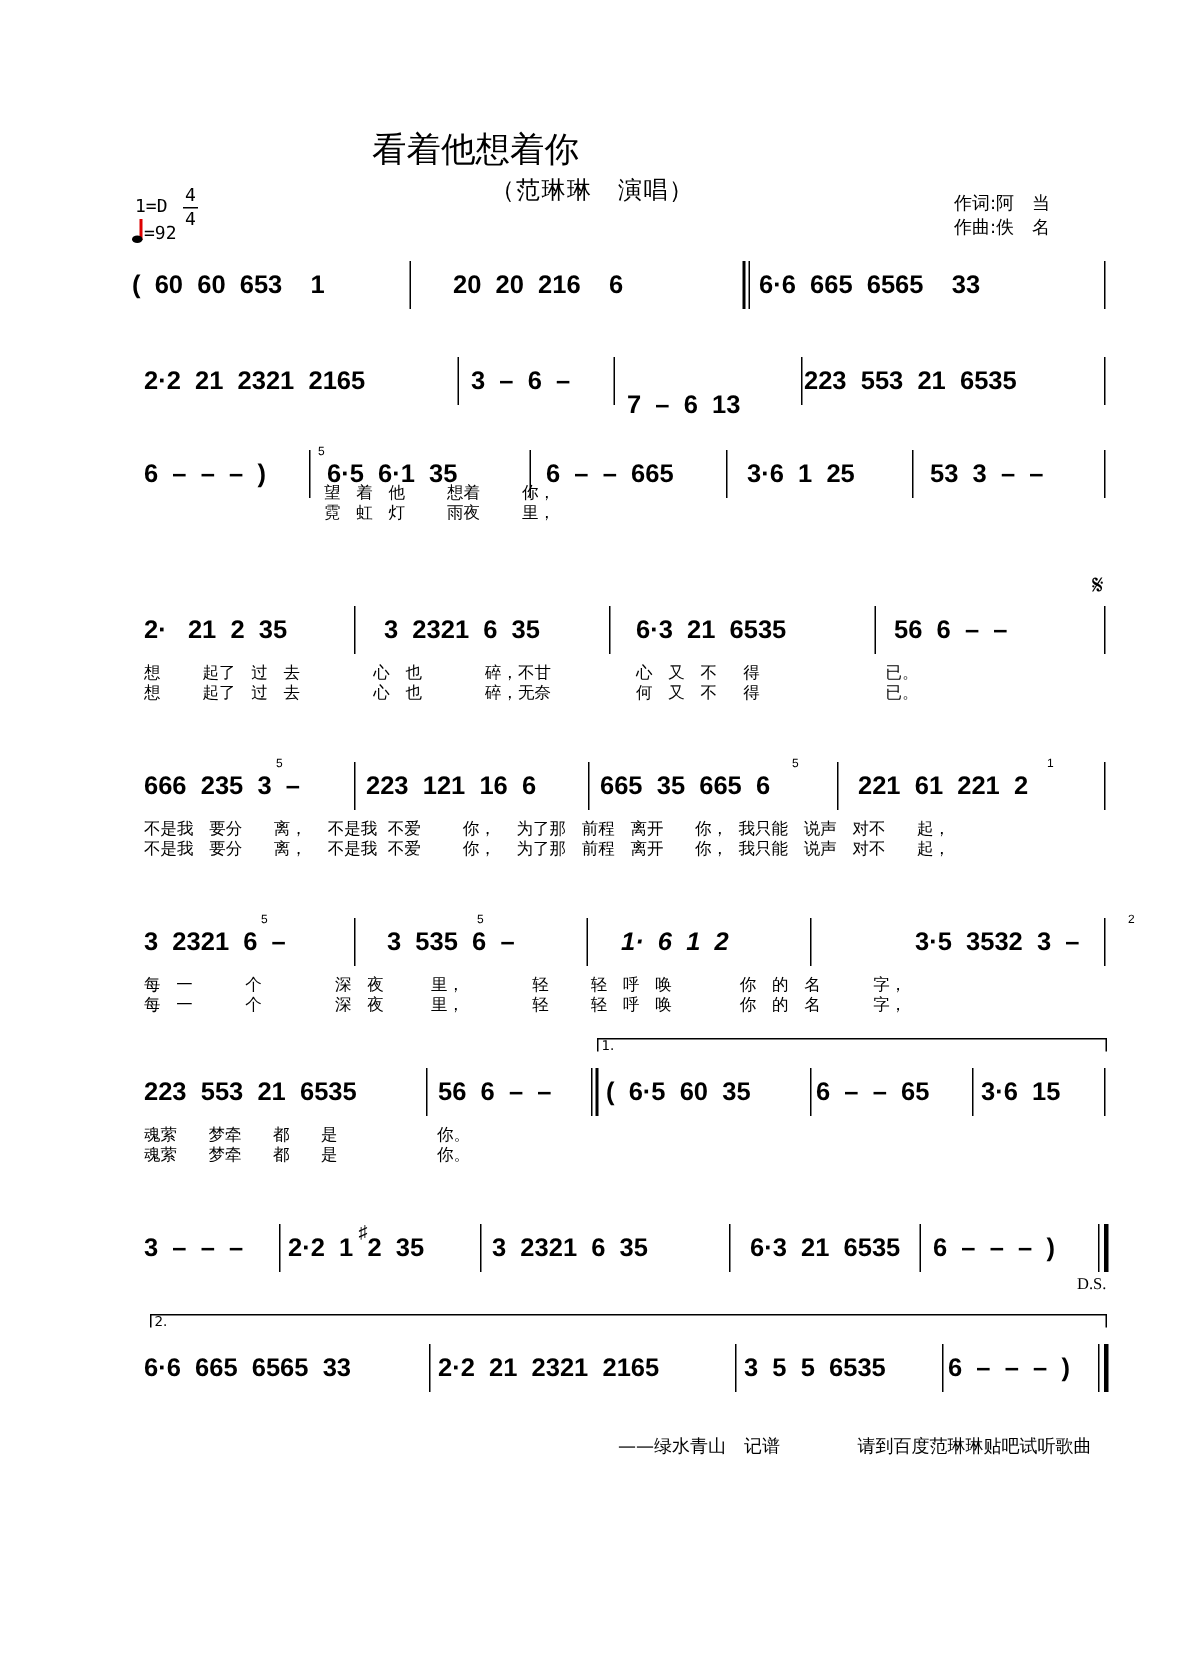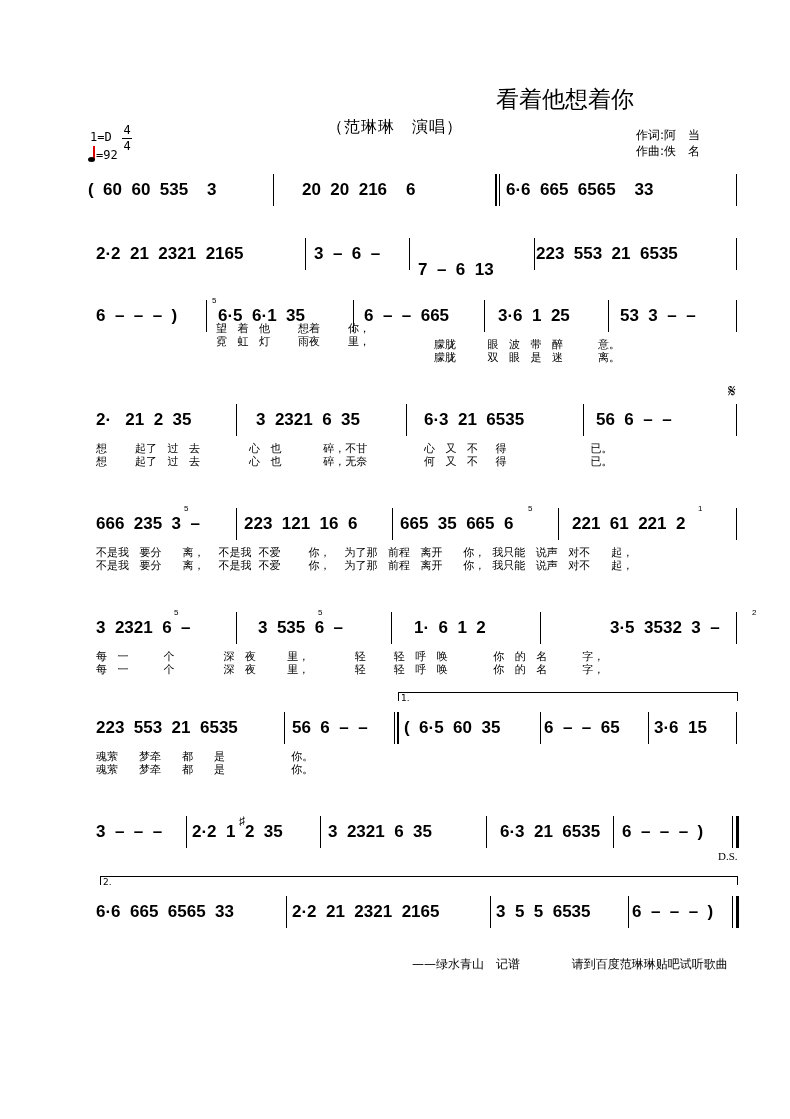--- a/index.html
+++ b/index.html
@@ -1,18 +1,18 @@
 <!DOCTYPE html>
 <html><head>
 <meta charset="utf-8">
 <style>
   html, body { margin:0; padding:0; background:#ffffff; }
   body { width:790px; height:1119px; position:relative; overflow:hidden; font-family:"DejaVu Sans", sans-serif; color:#000; }
   .abs { position:absolute; }
-  .title { left:0; width:634px; top:84px; text-align:right; font-family:"DejaVu Serif", serif; font-size:23px; }
+  .title { left:0; width:634px; top:84px; text-align:center; font-family:"DejaVu Serif", serif; font-size:23px; }
   .subtitle { left:0; width:790px; top:117px; text-align:center; font-family:"DejaVu Sans", sans-serif; font-size:16px; letter-spacing:1px; }
   .key { left:90px; top:130px; font-size:12px; font-family:"DejaVu Sans Mono", monospace; }
   .ts { left:122px; top:124px; font-size:12px; font-family:"DejaVu Sans Mono", monospace; text-align:center; line-height:13px; }
   .ts .line { border-top:1px solid #000; width:10px; margin:1px 0; }
   .tempo { left:88px; top:146px; font-size:12px; font-family:"DejaVu Sans Mono", monospace; display:flex; align-items:flex-end; }
   .tempo .note { width:6px; height:16px; position:relative; margin-right:2px; }
   .tempo .note .stem { position:absolute; left:5px; top:0; width:2px; height:14px; background:#d00; }
   .tempo .note .head { position:absolute; left:0; bottom:0; width:7px; height:5px; border-radius:50%; background:#000; }
   .credits { left:636px; top:127px; font-size:12px; line-height:16px; }
   .row { position:absolute; left:88px; width:652px; height:30px; }
@@ -45,21 +45,21 @@
     </span>
   <span>=92</span>
 </div>
 <div class="abs credits">
   <div>作词:阿　当</div>
   <div>作曲:佚　名</div>
 </div>
 
 <div id="score">
     <div class="row" style="top: 180px;">
-      <span class="seg" style="left: 0px;">(  60  60  535    3</span>
+      <span class="seg" style="left: 0px;">(  60  60  653    1</span>
       <span class="seg" style="left: 214px;">20  20  216    6</span>
       <span class="seg" style="left: 418px;">6·6  665  6565    33</span>
       <div class="bar" style="left: 185px; top: -6px; height: 32px; width: 1px;"></div>
       <div class="bar" style="left: 648px; top: -6px; height: 32px; width: 1px;"></div>
       <div class="bar" style="left: 407px; top: -6px; height: 32px; width: 2px;"></div>
       <div class="bar" style="left: 411px; top: -6px; height: 32px; width: 1px;"></div>
     </div>
     <div class="row" style="top: 244px;">
       <span class="seg" style="left: 8px;">2·2  21  2321  2165</span>
       <span class="seg" style="left: 226px;">3  –  6  –</span>
@@ -76,21 +76,20 @@
       <span class="seg" style="left: 276px;">6  –  –  665</span>
       <span class="seg" style="left: 410px;">3·6  1  25</span>
       <span class="seg" style="left: 532px;">53  3  –  –</span>
       <div class="bar" style="left: 118px; top: -6px; height: 32px; width: 1px;"></div>
       <div class="bar" style="left: 265px; top: -6px; height: 32px; width: 1px;"></div>
       <div class="bar" style="left: 396px; top: -6px; height: 32px; width: 1px;"></div>
       <div class="bar" style="left: 520px; top: -6px; height: 32px; width: 1px;"></div>
       <div class="bar" style="left: 648px; top: -6px; height: 32px; width: 1px;"></div>
       <span class="grace" style="left: 124px; top: -10px;">5</span>
       <div class="lyr" style="left: 128px; top: 16px;"><div>望   着   他        想着        你，</div><div>霓   虹   灯        雨夜        里，</div></div>
-      <div class="lyr" style="left: 346px; top: 32px;"><div>朦胧         眼   波   带   醉          意。</div><div>朦胧         双   眼   是   迷          离。</div></div>
     </div>
     <div class="row" style="top: 410px;">
       <span class="seg" style="left: 8px;">2·   21  2  35</span>
       <span class="seg" style="left: 168px;">3  2321  6  35</span>
       <span class="seg" style="left: 336px;">6·3  21  6535</span>
       <span class="seg" style="left: 508px;">56  6  –  –</span>
       <div class="bar" style="left: 148px; top: -6px; height: 32px; width: 1px;"></div>
       <div class="bar" style="left: 318px; top: -6px; height: 32px; width: 1px;"></div>
       <div class="bar" style="left: 495px; top: -6px; height: 32px; width: 1px;"></div>
       <div class="bar" style="left: 648px; top: -6px; height: 32px; width: 1px;"></div>
@@ -108,21 +107,21 @@
       <div class="bar" style="left: 470px; top: -6px; height: 32px; width: 1px;"></div>
       <div class="bar" style="left: 648px; top: -6px; height: 32px; width: 1px;"></div>
       <span class="grace" style="left: 96px; top: -10px;">5</span>
       <span class="grace" style="left: 440px; top: -10px;">5</span>
       <span class="grace" style="left: 610px; top: -10px;">1</span>
       <div class="lyr" style="left: 8px; top: 32px;"><div>不是我   要分      离，    不是我  不爱        你，    为了那   前程   离开      你，  我只能   说声   对不      起，</div><div>不是我   要分      离，    不是我  不爱        你，    为了那   前程   离开      你，  我只能   说声   对不      起，</div></div>
     </div>
     <div class="row" style="top: 618px;">
       <span class="seg" style="left: 8px;">3  2321  6  –</span>
       <span class="seg" style="left: 170px;">3  535  6  –</span>
-      <span class="seg" style="left: 326px;">1·  6  1  2</span>
+      <span class="seg" style="left: 326px; font-style: italic;">1·  6  1  2</span>
       <span class="seg" style="left: 474px; margin-left: 48px;">3·5  3532  3  –</span>
       <div class="bar" style="left: 148px; top: -6px; height: 32px; width: 1px;"></div>
       <div class="bar" style="left: 303px; top: -6px; height: 32px; width: 1px;"></div>
       <div class="bar" style="left: 452px; top: -6px; height: 32px; width: 1px;"></div>
       <div class="bar" style="left: 648px; top: -6px; height: 32px; width: 1px;"></div>
       <span class="grace" style="left: 86px; top: -10px;">5</span>
       <span class="grace" style="left: 230px; top: -10px;">5</span>
       <span class="grace" style="left: 664px; top: -10px;">2</span>
       <div class="lyr" style="left: 8px; top: 32px;"><div>每   一          个              深   夜         里，             轻        轻   呼   唤             你   的   名          字，</div><div>每   一          个              深   夜         里，             轻        轻   呼   唤             你   的   名          字，</div></div>
     </div>

